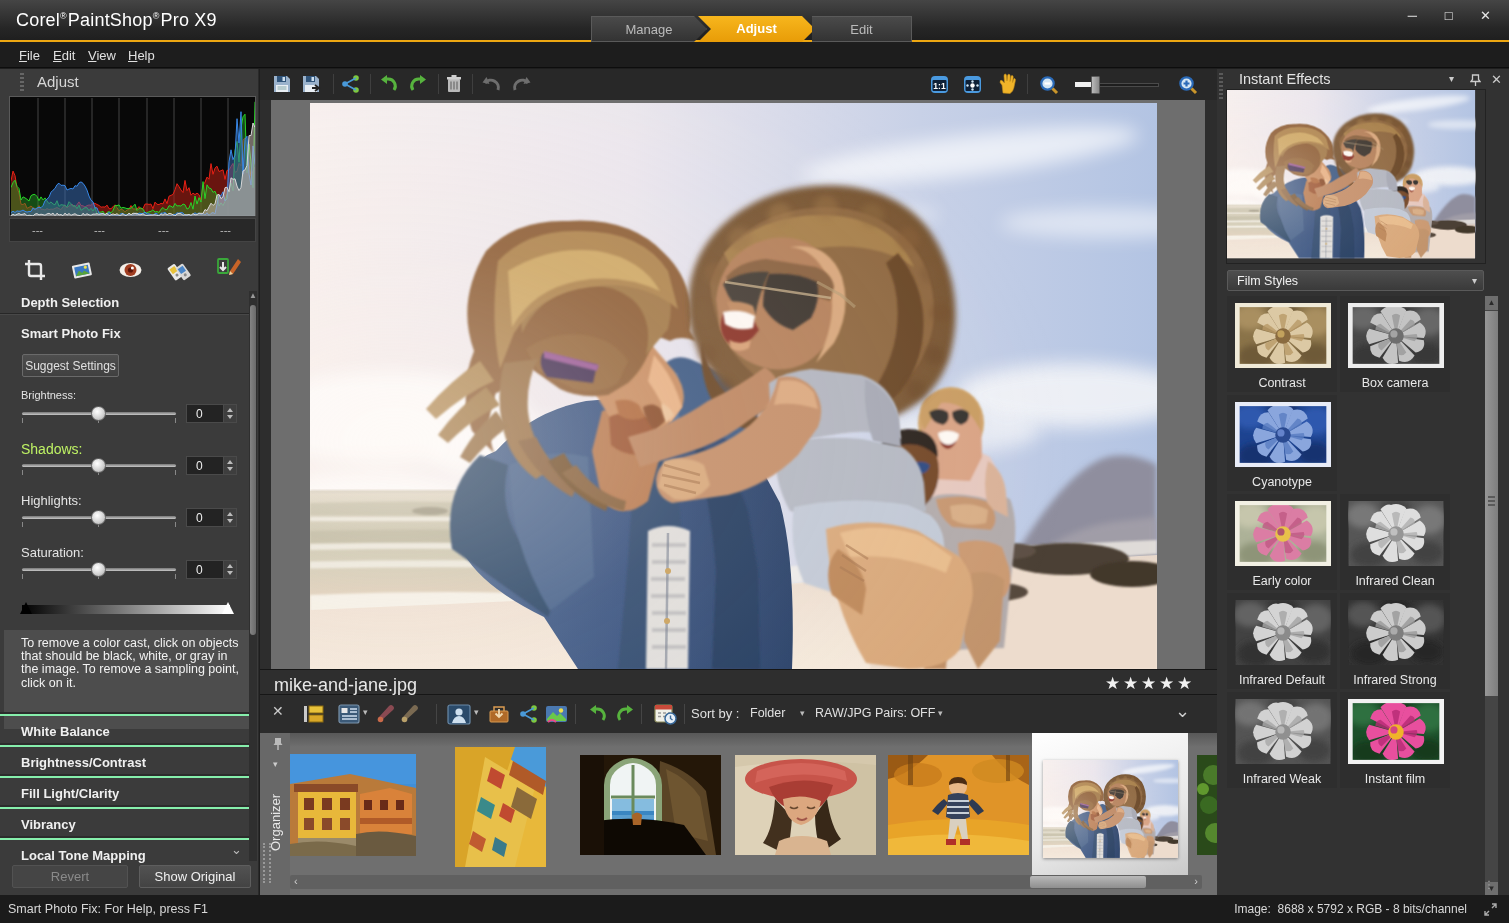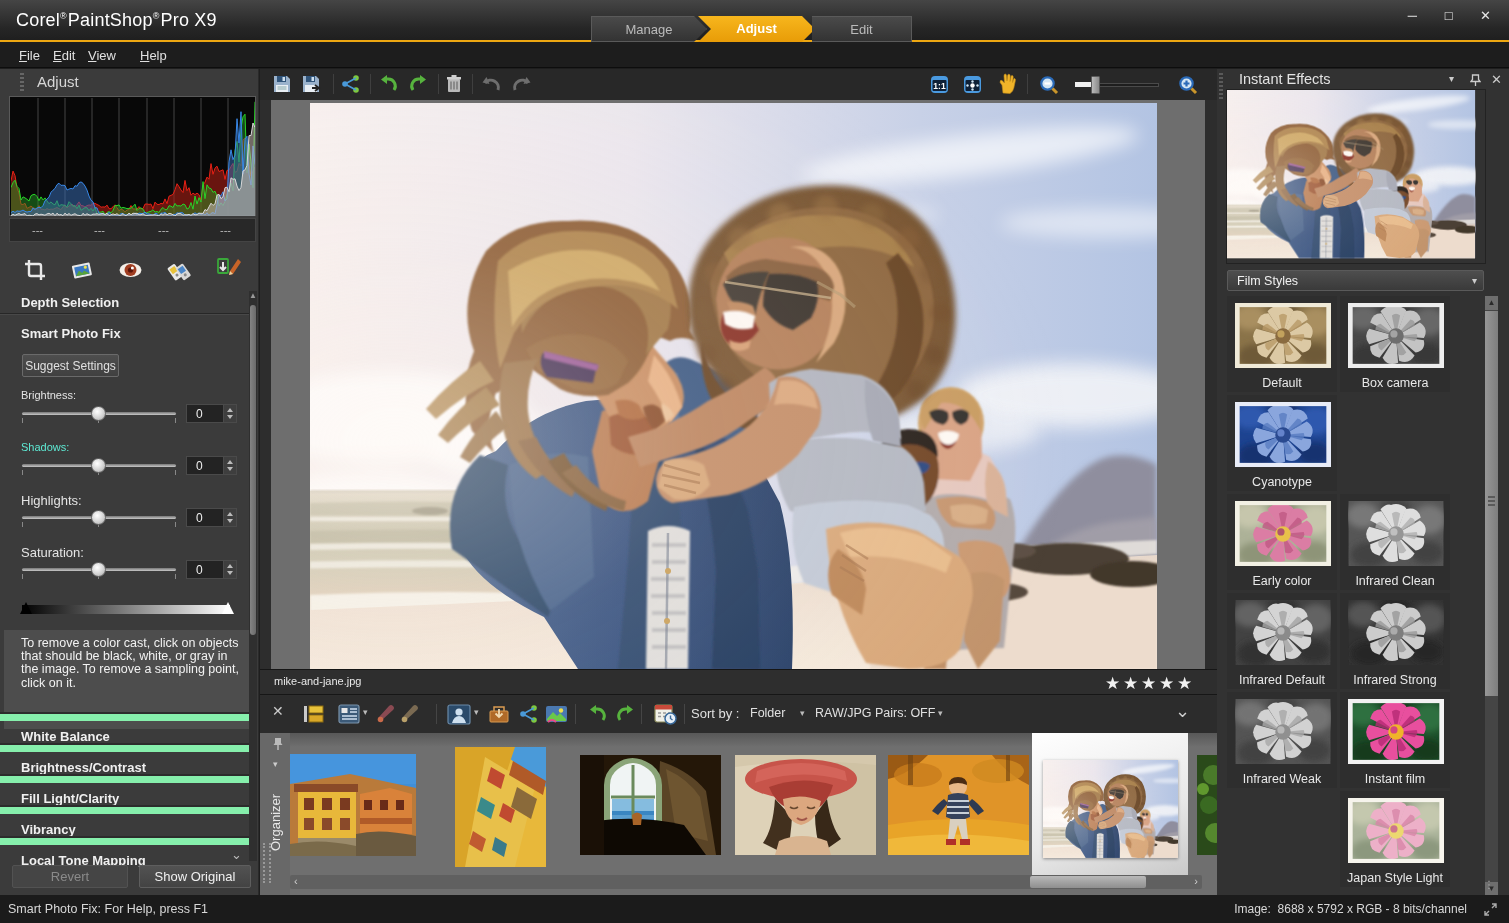--- a/index.html
+++ b/index.html
@@ -22,21 +22,21 @@
 #organizer{position:absolute;left:260px;top:733px;width:957px;height:162px;background:#6f6f6f}
 #rightpanel{position:absolute;left:1217px;top:69px;width:292px;height:826px;background:#323232}
 .bold{font-weight:bold}
 .tick{position:absolute;top:0;width:1px;height:5px;background:#888}
 .numbox{width:51px;height:19px;background:#232323;border:1px solid #4a4a4a;color:#eee;font-size:12px;padding-left:9px;line-height:18px}
 .spin{position:absolute;right:0;top:0;width:13px;height:17px;background:#3e3e3e;border-left:1px solid #4a4a4a}
 .spin .up{position:absolute;left:3px;top:3px;width:0;height:0;border-left:3px solid transparent;border-right:3px solid transparent;border-bottom:4px solid #bbb}
 .spin .dn{position:absolute;left:3px;bottom:3px;width:0;height:0;border-left:3px solid transparent;border-right:3px solid transparent;border-top:4px solid #bbb}
 .fxc{position:absolute;width:110px;height:96px;background:#2e2e2e}
 .flab{margin-top:4px;text-align:center;color:#e8e8e8;font-size:12.5px;font-family:"Liberation Sans",sans-serif}
-.sect{position:absolute;left:0;width:256px;height:30px;font-size:13px;font-weight:bold;color:#f0f0f0;padding:8px 0 0 21px;border-top:7px solid #86efac;box-shadow:0 -2px 0 #2c2c2c}
+.sect{position:absolute;left:0;width:256px;height:30px;font-size:13px;font-weight:bold;color:#f0f0f0;padding:8px 0 0 21px;border-top:2px solid #86efac;box-shadow:0 -2px 0 #2c2c2c}
 
 </style></head><body>
 <svg width="0" height="0" style="position:absolute">
     <defs>
 <linearGradient id="sky" x1="0" y1="0" x2="1" y2="0">
  <stop offset="0" stop-color="#f8f0ee"></stop>
         <stop offset="0.38" stop-color="#ebe6ed"></stop>
         <stop offset="0.72" stop-color="#c8d1e7"></stop>
         <stop offset="1" stop-color="#b3c4e3"></stop>
 </linearGradient>
@@ -230,21 +230,21 @@
  <div id="logo">Corel<sup style="font-size:9px">® </sup>PaintShop<sup style="font-size:9px">® </sup>Pro X9</div>
  <div class="tab" style="left:591px;width:116px;background:linear-gradient(#4a4a4a,#333);clip-path:polygon(0 0,calc(100% - 13px) 0,100% 50%,calc(100% - 13px) 100%,0 100%);border:1px solid #5a5a5a">Manage</div>
  <div class="tab" style="left:698px;width:117px;background:linear-gradient(#f7b61d,#e89c07);clip-path:polygon(0 0,calc(100% - 13px) 0,100% 50%,calc(100% - 13px) 100%,0 100%,13px 50%);color:#fff;font-weight:bold">Adjust</div>
  <div class="tab" style="left:812px;width:100px;background:linear-gradient(#4a4a4a,#333);border:1px solid #5a5a5a;border-left:none">Edit</div>
  <div id="winbtn">─&nbsp;□&nbsp;✕</div>
 </div>
 <div id="menubar">
  <div class="mi" style="left:19px"><u>F</u>ile</div>
  <div class="mi" style="left:53px"><u>E</u>dit</div>
  <div class="mi" style="left:88px"><u>V</u>iew</div>
- <div class="mi" style="left:140px"><u>H</u>elp</div>
+ <div class="mi" style="left:128px"><u>H</u>elp</div>
 </div>
 <div id="centerarea"></div>
 <div id="toolbar">
 <svg class="abs" style="left:12px;top:5px" width="20" height="20" viewBox="0 0 20 20">
       <path d="M2 2 h13 l3 3 v13 h-16 z" fill="#9ab2cc"></path>
       <rect x="5" y="2" width="9" height="6" fill="#30547a"></rect>
       <rect x="10.5" y="3" width="2.5" height="4" fill="#cfe0ef"></rect>
       <rect x="4" y="11" width="12" height="7" fill="#e8eef4"></rect>
       <path d="M5.5 13 h9 M5.5 15 h9" stroke="#8aa" stroke-width="1"></path>
     </svg>
@@ -317,21 +317,21 @@
       <circle cx="8.5" cy="8.5" r="6.2" fill="#d4e6f4" stroke="#2a6ab8" stroke-width="2.2"></circle>
       <path d="M5.5 8.5 h6 M8.5 5.5 v6" stroke="#2a6ab8" stroke-width="2.2"></path>
       <path d="M13.5 13.5 l4.5 4.5" stroke="#c9952a" stroke-width="3"></path>
     </svg>
 </div>
 <div id="canvas"></div>
 <div id="photo"><svg width="847" height="566">
       <use href="#beachsym"></use>
     </svg></div>
 <div id="fnbar">
-    <span style="position:absolute;left:14px;top:5px;color:#e8e8e8;font-size:11px">mike-and-jane.jpg</span>
+    <span style="position:absolute;left:14px;top:5px;color:#e8e8e8;font-size:18px">mike-and-jane.jpg</span>
     <span class="star" style="left:845px">★</span>
     <span class="star" style="left:863px">★</span>
     <span class="star" style="left:881px">★</span>
     <span class="star" style="left:899px">★</span>
     <span class="star" style="left:917px">★</span>
   </div>
 <div id="orgtb">
 <span class="abs" style="left:12px;top:7px;color:#ccc;font-size:14px">✕</span>
 <svg class="abs" style="left:43px;top:8px" width="22" height="20" viewBox="0 0 22 20">
       <rect x="1" y="2" width="3" height="16" fill="#c9c9c9"></rect>
@@ -581,21 +581,21 @@
  <div class="abs" style="left:22px;top:349px;width:154px;height:5px">
    <i class="tick" style="left:0"></i>
       <i class="tick" style="left:76px"></i>
       <i class="tick" style="right:0"></i>
  </div>
  <div class="abs" style="left:91px;top:337px;width:15px;height:15px;border-radius:50%;background:radial-gradient(circle at 40% 35%,#fff,#cfcfcf 60%,#9a9a9a);border:1px solid #666"></div>
  <div class="abs numbox" style="left:186px;top:335px;">0<span class="spin">
         <i class="up"></i>
         <i class="dn"></i>
       </span></div>
- <div class="abs" style="left:21px;top:372px;font-size:11px;color:#5eead4">Shadows:</div>
+ <div class="abs" style="left:21px;top:372px;font-size:14px;color:#bef264">Shadows:</div>
  <div class="abs" style="left:22px;top:395px;width:154px;height:3px;background:linear-gradient(#777,#c8c8c8);border-radius:2px"></div>
  <div class="abs" style="left:22px;top:401px;width:154px;height:5px">
    <i class="tick" style="left:0"></i>
       <i class="tick" style="left:76px"></i>
       <i class="tick" style="right:0"></i>
  </div>
  <div class="abs" style="left:91px;top:389px;width:15px;height:15px;border-radius:50%;background:radial-gradient(circle at 40% 35%,#fff,#cfcfcf 60%,#9a9a9a);border:1px solid #666"></div>
  <div class="abs numbox" style="left:186px;top:387px;">0<span class="spin">
         <i class="up"></i>
         <i class="dn"></i>
@@ -690,21 +690,21 @@
  <span class="abs" style="left:274px;top:3px;color:#ccc;font-size:13px">✕</span>
  <div class="abs" style="left:10px;top:21px;width:258px;height:173px;outline:1px solid #222"><svg width="258" height="173" viewBox="30 10 800 546" preserveAspectRatio="none">
         <use href="#beachsym"></use>
       </svg></div>
  <div class="abs" style="left:10px;top:201px;width:257px;height:21px;background:linear-gradient(#4e4e4e,#3a3a3a);border:1px solid #5a5a5a;border-radius:2px">
    <span class="abs" style="left:9px;top:3px;color:#f0f0f0;font-size:12.5px">Film Styles</span>
    <span class="abs" style="right:6px;top:4px;color:#ccc;font-size:10px">▾</span>
  </div>
  <div class="fxc" style="left:10px;top:227px"><svg width="96" height="65" style="--bg:#8a7349;--b1:#a98f60;--b2:#6e5a38;--pet:#dcc9a4;--pc:#b99a68;--cen:#8a6b40;--cen2:#c9a860;--fr:#f0ead8;margin-left:8px;margin-top:7px">
         <use href="#flower"></use>
-      </svg><div class="flab">Default</div></div>
+      </svg><div class="flab">Contrast</div></div>
     <div class="fxc" style="left:123px;top:227px"><svg width="96" height="65" style="--bg:#474747;--b1:#676767;--b2:#383838;--pet:#c4c4c4;--pc:#9a9a9a;--cen:#6e6e6e;--cen2:#aaa;--fr:#ededed;margin-left:8px;margin-top:7px">
         <use href="#flower"></use>
       </svg><div class="flab">Box camera</div></div>
     <div class="fxc" style="left:10px;top:326px"><svg width="96" height="65" style="--bg:#1d4390;--b1:#2d59ae;--b2:#163370;--pet:#8aa6dd;--pc:#5a7ec2;--cen:#2a4a90;--cen2:#6a8ad0;--fr:#e8ecf8;margin-left:8px;margin-top:7px">
         <use href="#flower"></use>
       </svg><div class="flab">Cyanotype</div></div>
     <div class="fxc" style="left:10px;top:425px"><svg width="96" height="65" style="--bg:#adb298;--b1:#c6c6ac;--b2:#8e9478;--pet:#db7da4;--pc:#c05a84;--cen:#e8c24a;--cen2:#a84a70;--fr:#f2f0e4;margin-left:8px;margin-top:7px">
         <use href="#flower"></use>
       </svg><div class="flab">Early color</div></div>
     <div class="fxc" style="left:123px;top:425px"><svg width="96" height="65" style="--bg:#565656;--b1:#787878;--b2:#434343;--pet:#dedede;--pc:#b0b0b0;--cen:#969696;--cen2:#c4c4c4;margin-left:8px;margin-top:7px">
@@ -715,23 +715,20 @@
       </svg><div class="flab">Infrared Default</div></div>
     <div class="fxc" style="left:123px;top:524px"><svg width="96" height="65" style="--bg:#333333;--b1:#545454;--b2:#262626;--pet:#cccccc;--pc:#9a9a9a;--cen:#7e7e7e;--cen2:#b0b0b0;margin-left:8px;margin-top:7px">
         <use href="#flower"></use>
       </svg><div class="flab">Infrared Strong</div></div>
     <div class="fxc" style="left:10px;top:623px"><svg width="96" height="65" style="--bg:#545454;--b1:#737373;--b2:#424242;--pet:#d2d2d2;--pc:#a8a8a8;--cen:#909090;--cen2:#bcbcbc;margin-left:8px;margin-top:7px">
         <use href="#flower"></use>
       </svg><div class="flab">Infrared Weak</div></div>
     <div class="fxc" style="left:123px;top:623px"><svg width="96" height="65" style="--bg:#1c4f2a;--b1:#2d7040;--b2:#123a1e;--pet:#e84f9e;--pc:#b62a74;--cen:#f0b42a;--cen2:#d03a88;--fr:#f2f2f2;margin-left:8px;margin-top:7px">
         <use href="#flower"></use>
       </svg><div class="flab">Instant film</div></div>
-    <div class="fxc" style="left:123px;top:722px"><svg width="96" height="65" style="--bg:#aab39a;--b1:#c4c8ae;--b2:#8c987e;--pet:#edb0c8;--pc:#d886a8;--cen:#ecd870;--cen2:#ca6a90;--fr:#f6f4ec;margin-left:8px;margin-top:7px">
-        <use href="#flower"></use>
-      </svg><div class="flab">Japan Style Light</div></div>
  <div class="abs" style="left:268px;top:227px;width:13px;height:600px;background:#454545">
   <div class="abs" style="left:0;top:0;width:13px;height:14px;background:#6e6e6e;color:#2a2a2a;font-size:8px;text-align:center;line-height:14px">▲</div>
   <div class="abs" style="left:0;top:15px;width:13px;height:385px;background:linear-gradient(90deg,#979797,#7e7e7e)">
     <div class="abs" style="left:3px;top:185px;width:7px;height:1.5px;background:#5a5a5a;box-shadow:0 4px 0 #5a5a5a,0 8px 0 #5a5a5a"></div>
   </div>
   <div class="abs" style="left:0;top:586px;width:13px;height:14px;background:#6e6e6e;color:#2a2a2a;font-size:8px;text-align:center;line-height:14px">▼</div>
  </div>
  <span class="abs" style="left:267px;top:810px;color:#aaa;font-size:10px">⋮</span>
 </div>
 <div id="statusbar">

